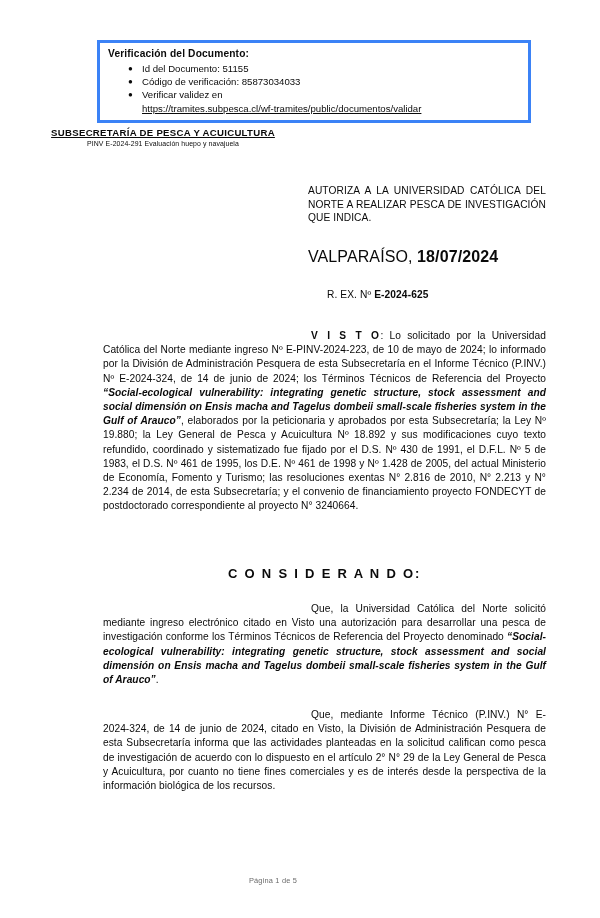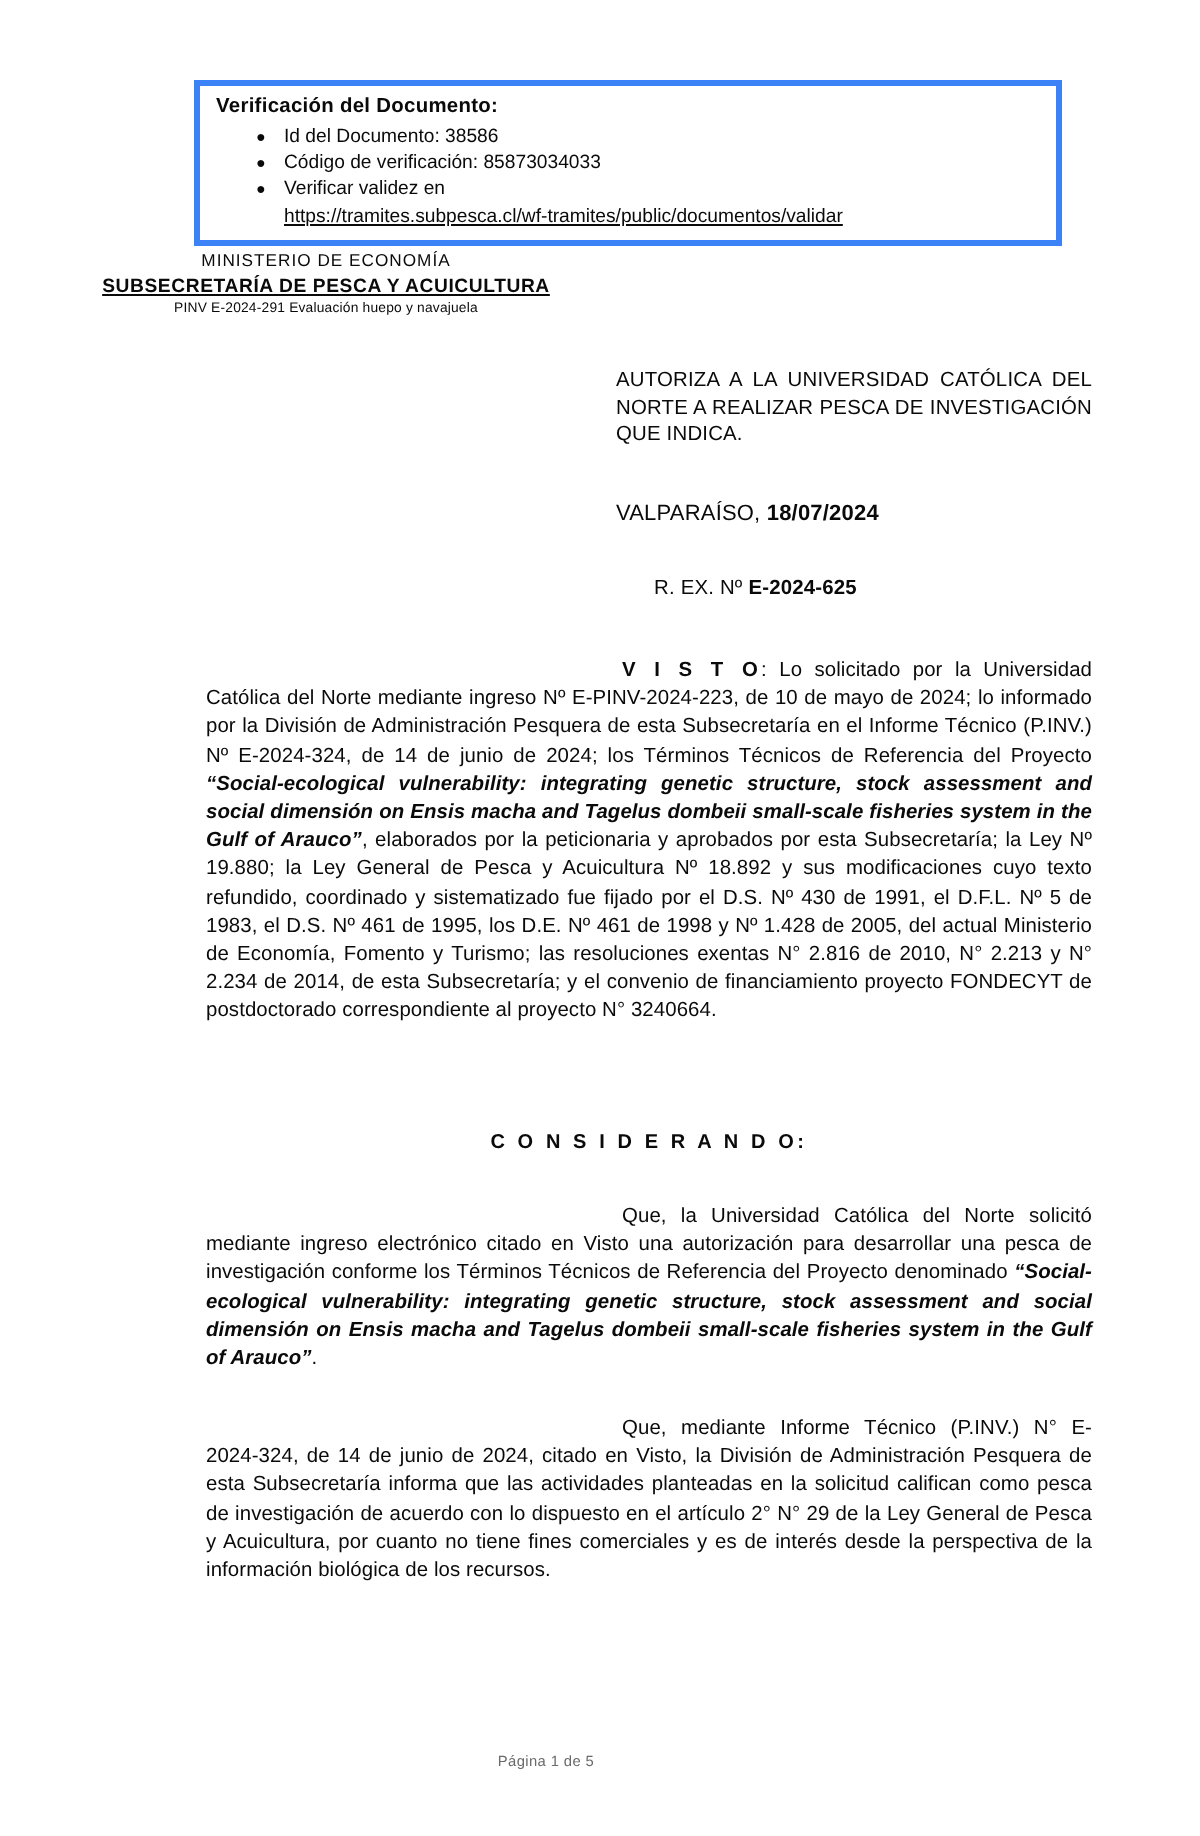--- a/index.html
+++ b/index.html
@@ -99,21 +99,21 @@
     font-size: 10.2px;
     line-height: 13.6px;
     text-align: justify;
     text-align-last: left;
     letter-spacing: 0.1px;
   }
   .place-line {
     position: absolute;
     left: 308px;
     top: 250px;
-    font-size: 11px;
+    font-size: 16px;
     line-height: 14px;
     letter-spacing: 0.1px;
   }
   .place-line b { font-weight: bold; }
 
   .res-line {
     position: absolute;
     left: 308px;
     top: 288px;
     font-size: 10.2px;
@@ -147,21 +147,21 @@
   }
 
   .visto { top: 329px; }
 
   .considerando-head {
     position: absolute;
     left: 103px;
     width: 443px;
     top: 566px;
     text-align: center;
-    font-size: 10px;
+    font-size: 13px;
     font-weight: bold;
     letter-spacing: 1.8px;
   }
 
   .cons-1 { top: 602px; }
   .cons-2 { top: 708px; }
 
   .footer {
     position: absolute;
     left: 0;
@@ -174,38 +174,37 @@
   }
 </style>
 </head>
 <body>
 
 <div class="verify-box">
   <div class="verify-title">Verificación del Documento:</div>
   <ul class="verify-list">
     <li>
       <span class="bullet">●</span>
-      <span>Id del Documento: 38586</span>
+      <span>Id del Documento: 51155</span>
     </li>
     <li>
       <span class="bullet">●</span>
       <span>Código de verificación: 85873034033</span>
     </li>
     <li>
       <span class="bullet">●</span>
       <span>Verificar validez en</span>
     </li>
     <li class="no-bullet">
       <span class="verify-url">https://tramites.subpesca.cl/wf-tramites/public/documentos/validar</span>
     </li>
   </ul>
 </div>
 
 <div class="ministry">
-  <div class="l1">MINISTERIO DE ECONOMÍA</div>
   <div class="l3">SUBSECRETARÍA DE PESCA Y ACUICULTURA</div>
   <div class="l4">PINV E-2024-291 Evaluación huepo y navajuela</div>
 </div>
 
 <div class="subject">AUTORIZA A LA UNIVERSIDAD CATÓLICA DEL NORTE A REALIZAR PESCA DE INVESTIGACIÓN QUE INDICA.</div>
 
 <div class="place-line">
   <span>VALPARAÍSO, </span><b>18/07/2024</b>
 </div>
 

